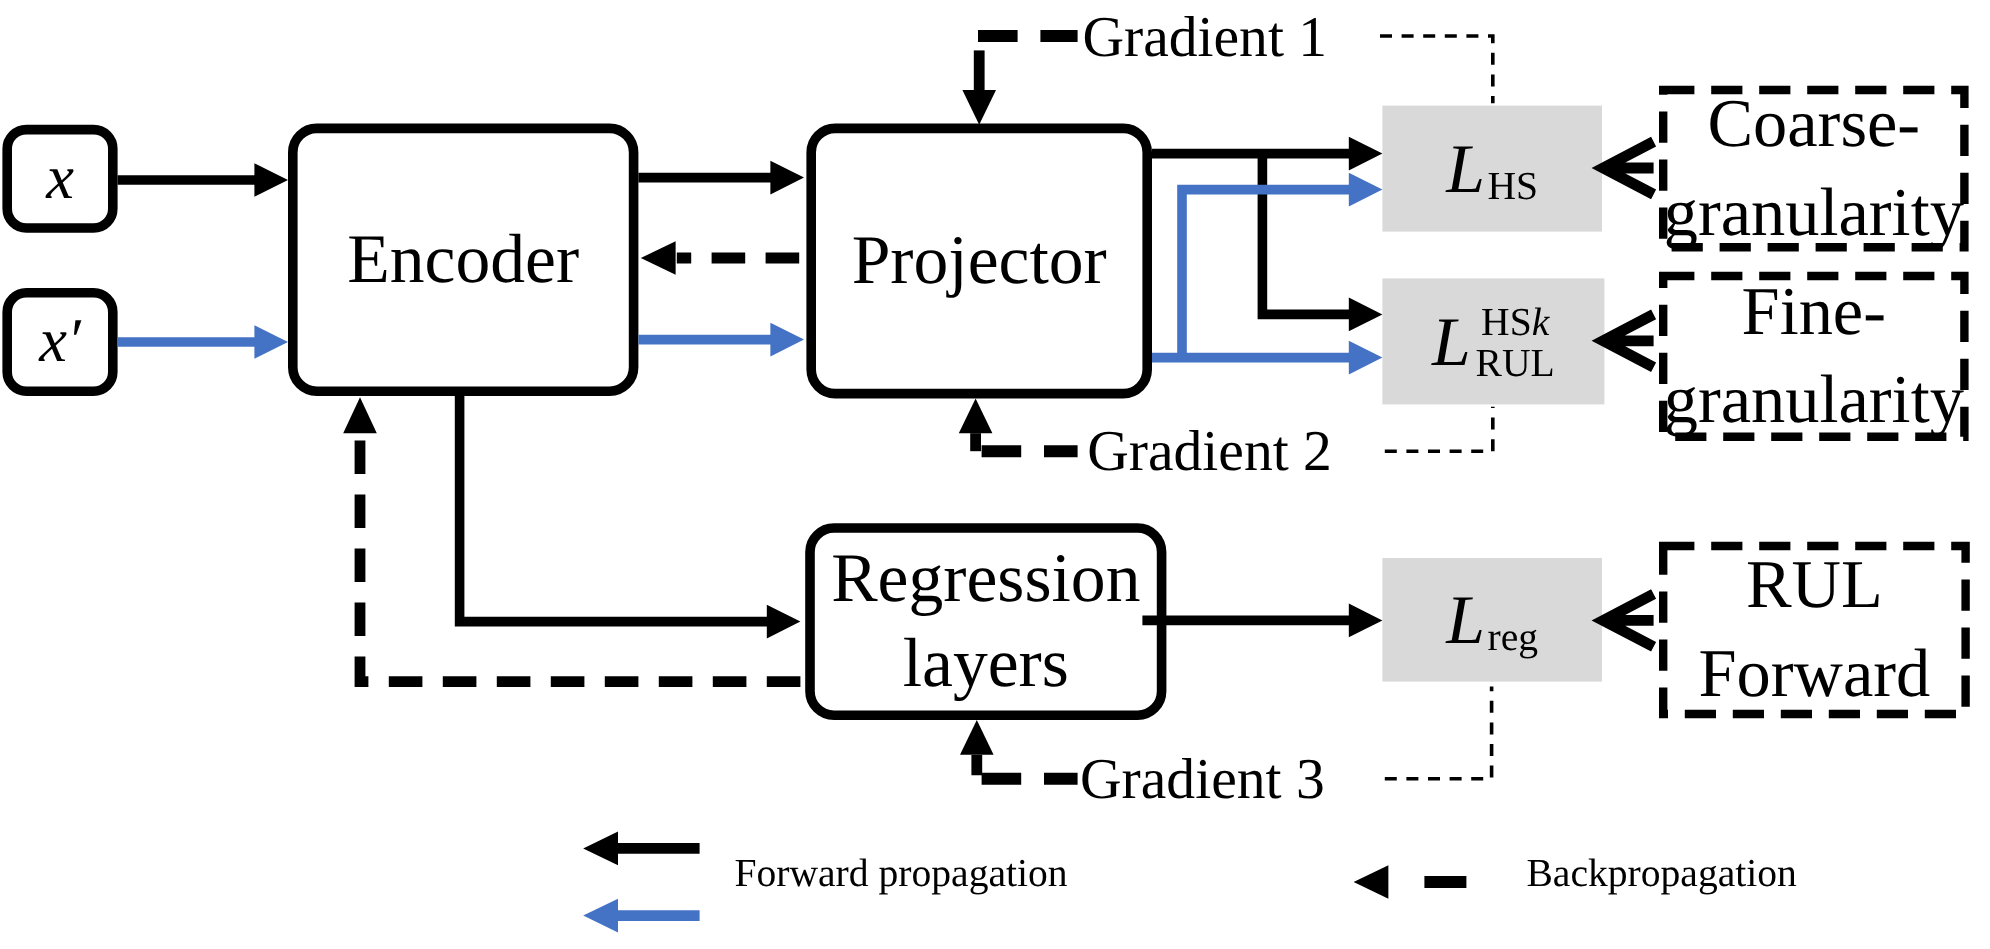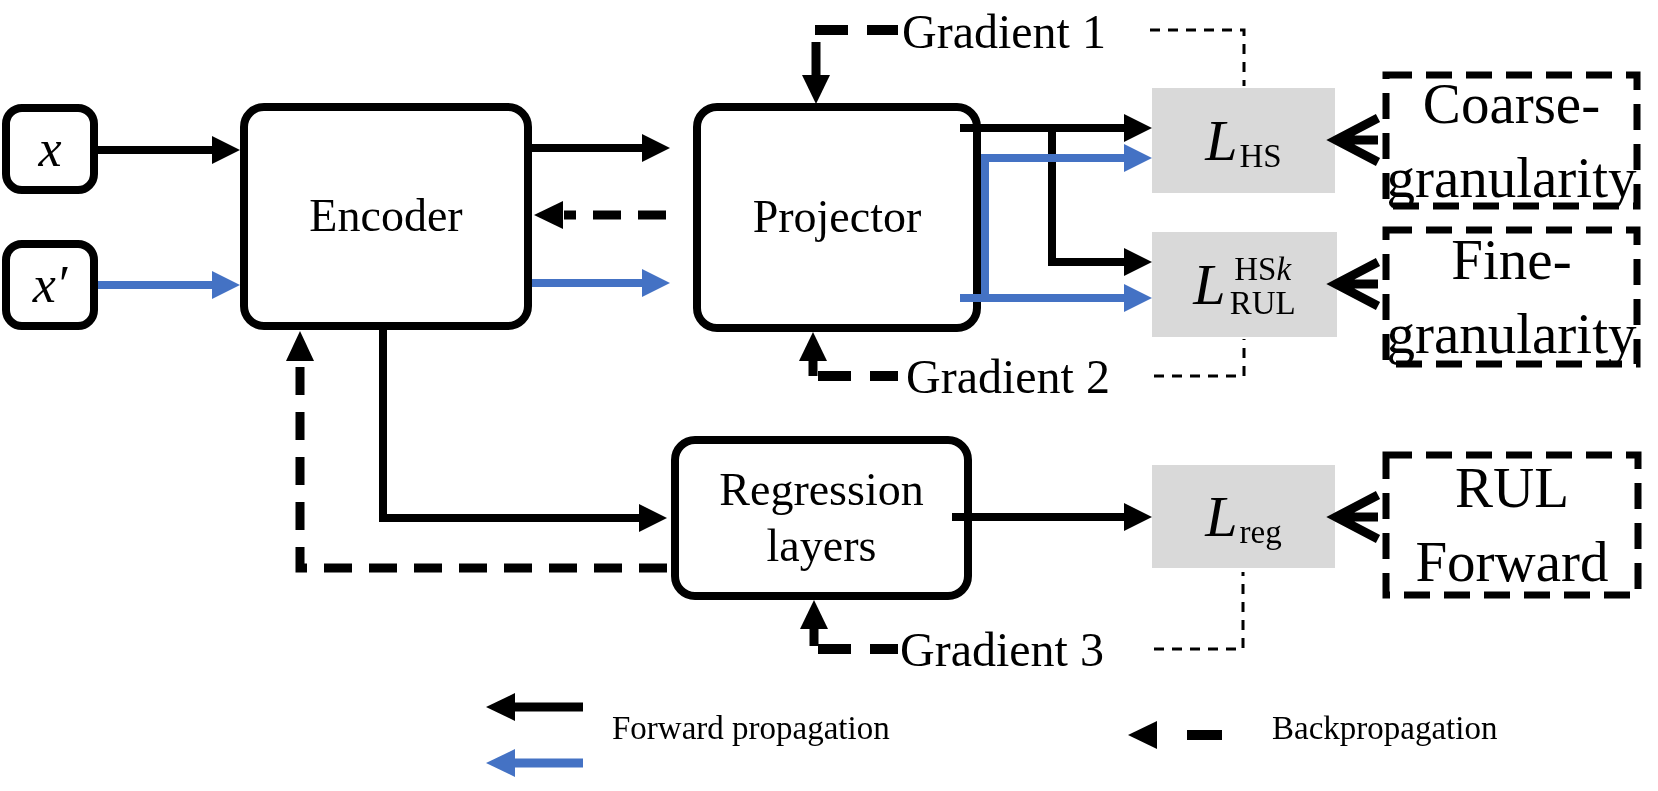--- a/index.html
+++ b/index.html
@@ -1,20 +1,20 @@
 <!DOCTYPE html>
 <html style="--accent: #4472c4; --lossbg: #d9d9d9;"><head>
 <meta charset="utf-8">
 <style>
   html,body{margin:0;padding:0;background:#fff;}
   #stage{position:relative;width:1658px;height:791px;background:#fff;overflow:hidden;
          font-family:"Liberation Serif","DejaVu Serif",serif;color:#000;}
   .box{position:absolute;border:8px solid #000;border-radius:24px;background:#fff;
        display:flex;align-items:center;justify-content:center;text-align:center;box-sizing:border-box;}
-  .box .lbl{font-size:46px;line-height:1.22;}
+  .box .lbl{font-size:58px;line-height:1.22;}
   .inputbox{border-radius:20px;}
   .inputbox .lbl{font-size:52px;font-style:italic;}
   .loss{position:absolute;background:var(--lossbg,#d9d9d9);display:flex;align-items:center;
         justify-content:center;box-sizing:border-box;}
   .lbase{font-style:italic;font-size:58px;line-height:1;}
   .lsubinline{font-size:33px;transform:translateY(16px);margin-left:2px;letter-spacing:0;}
   .lstack{display:inline-flex;flex-direction:column;align-items:center;margin-left:4px;
           font-size:33px;line-height:1.02;transform:translateY(2px);}
   .ik{font-style:italic;}
   .gtext{position:absolute;font-size:48px;line-height:1;white-space:nowrap;}
@@ -33,21 +33,21 @@
   <div class="box inputbox" style="left:2px;top:104px;width:96px;height:90px;">
     <span class="lbl">x</span>
   </div>
   <div class="box inputbox" style="left:2px;top:240px;width:96px;height:90px;">
     <span class="lbl">x′</span>
   </div>
 
   <div class="box" style="left:240px;top:103px;width:292px;height:227px;">
     <span class="lbl">Encoder</span>
   </div>
-  <div class="box" style="left:672px;top:103px;width:288px;height:229px;margin-left:21px;">
+  <div class="box" style="left:672px;top:103px;width:288px;height:229px;">
     <span class="lbl">Projector</span>
   </div>
   <div class="box" style="left:671px;top:436px;width:301px;height:164px;">
     <span class="lbl">
       <span style="display:block">Regression</span>
       <span style="display:block">layers</span>
     </span>
   </div>
 
   <div class="loss" style="left:1152px;top:88px;width:183px;height:105px;">

